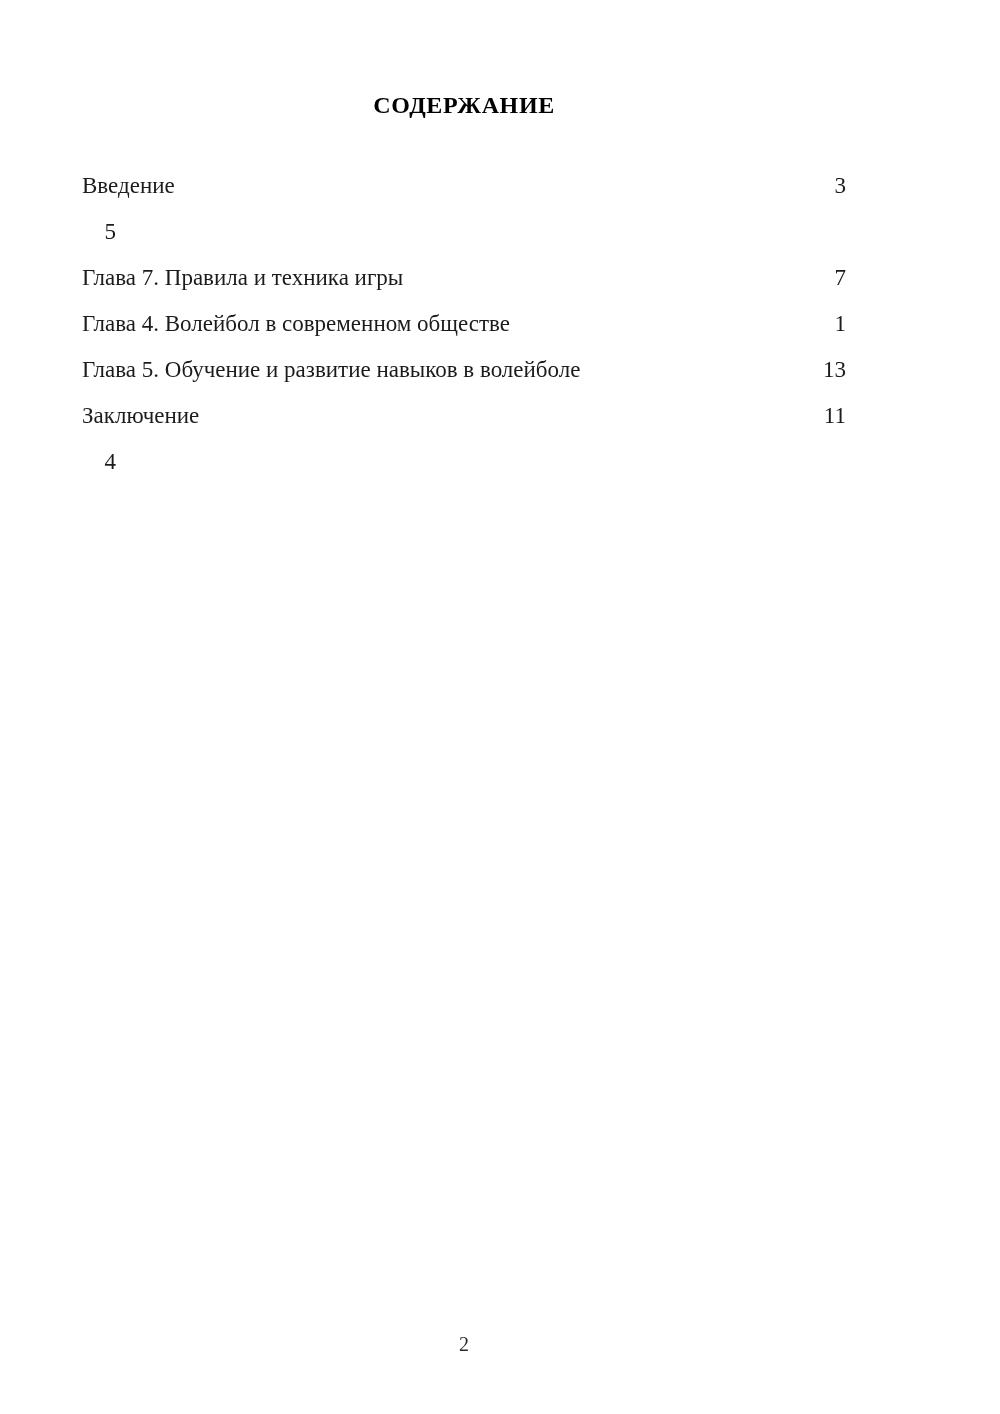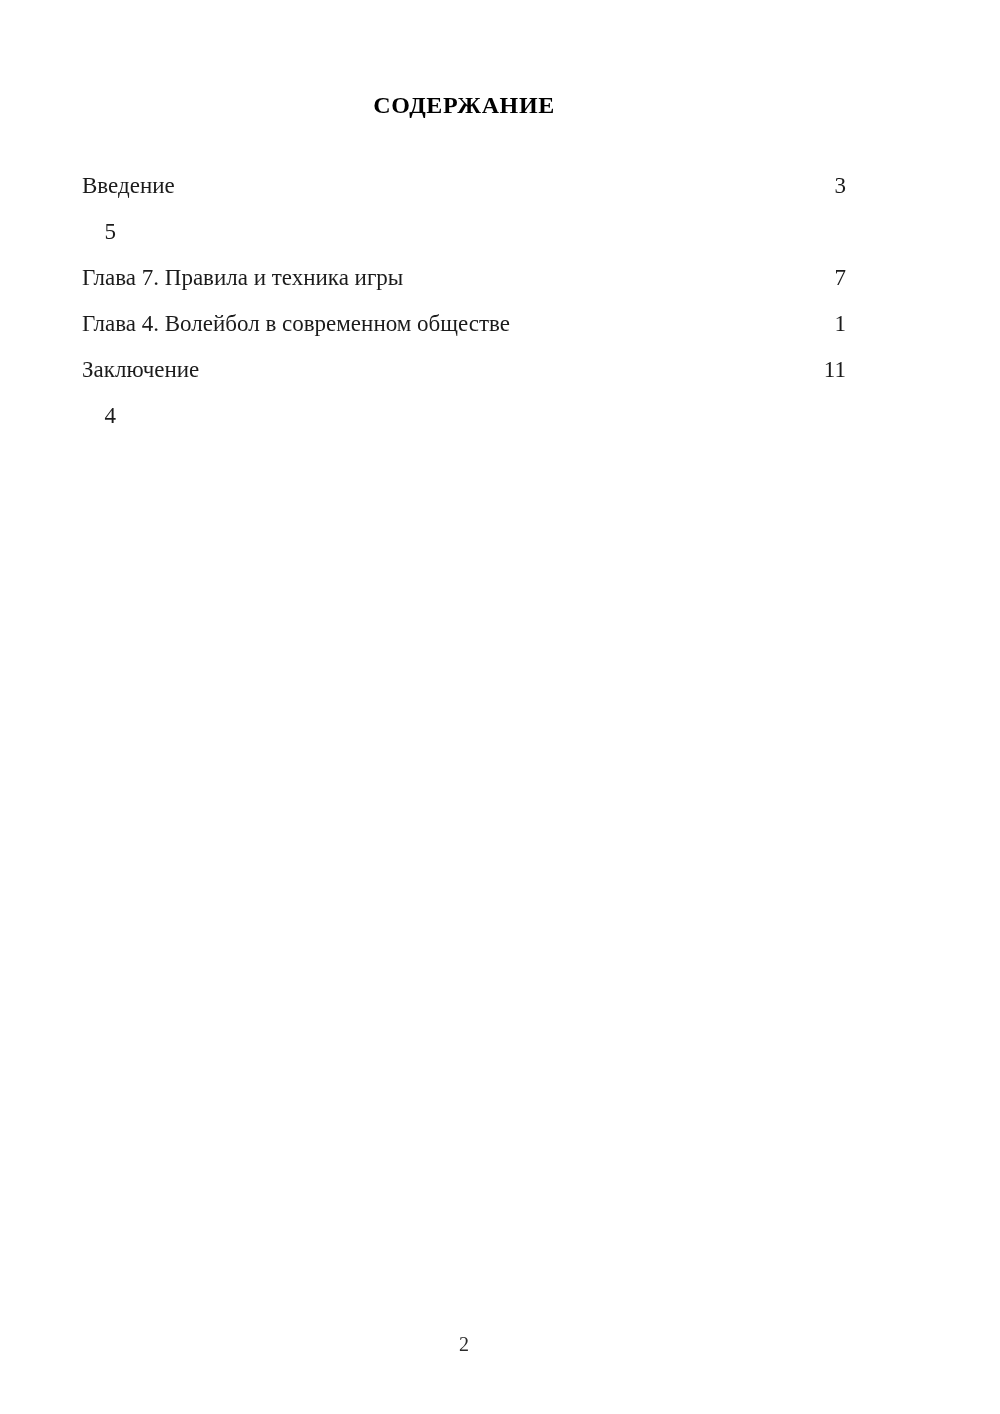--- a/index.html
+++ b/index.html
@@ -88,20 +88,24 @@
       <span class="entry-title">Глава 7. Правила и техника игры</span>
       <span class="entry-page">7</span>
     </li>
 
 
     <li class="toc-entry">
       <span class="entry-title">Глава 4. Волейбол в современном обществе</span>
       <span class="entry-page">1</span>
     </li>
 
+    <li class="toc-entry">
+      <span class="entry-title">Глава 5. Обучение и развитие навыков в волейболе</span>
+      <span class="entry-page">13</span>
+    </li>
 
     <li class="toc-entry">
       <span class="entry-title">Заключение</span>
       <span class="entry-page">11</span>
     </li>
 
     <li class="toc-entry">
       <span class="entry-page">4</span>
     </li>
 

